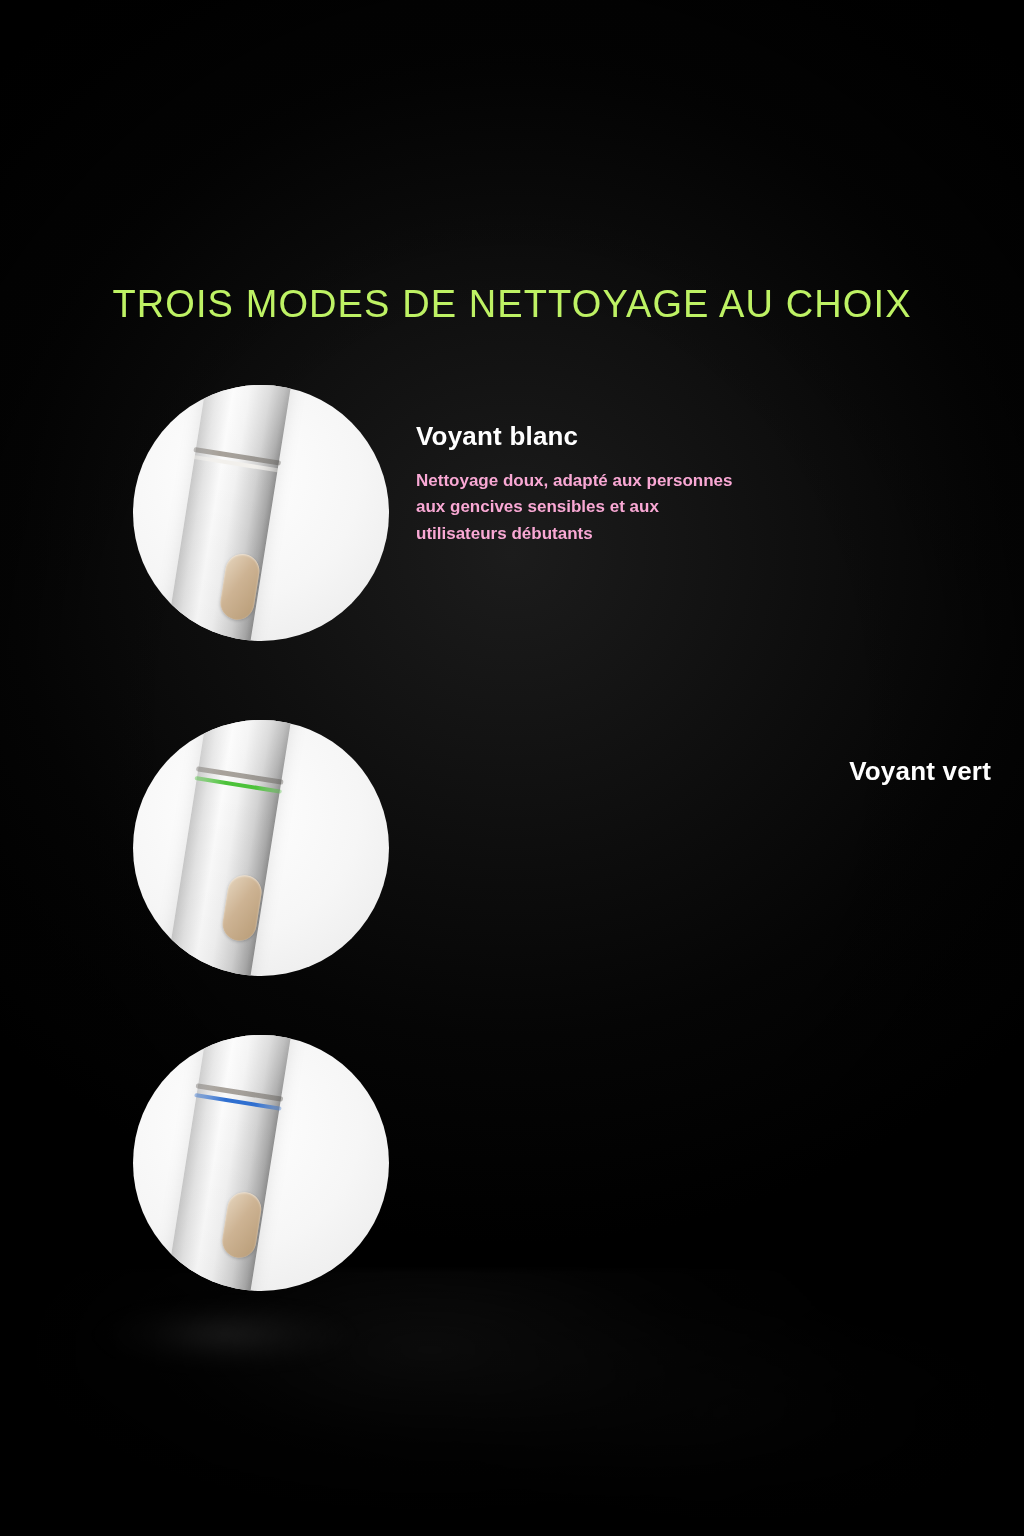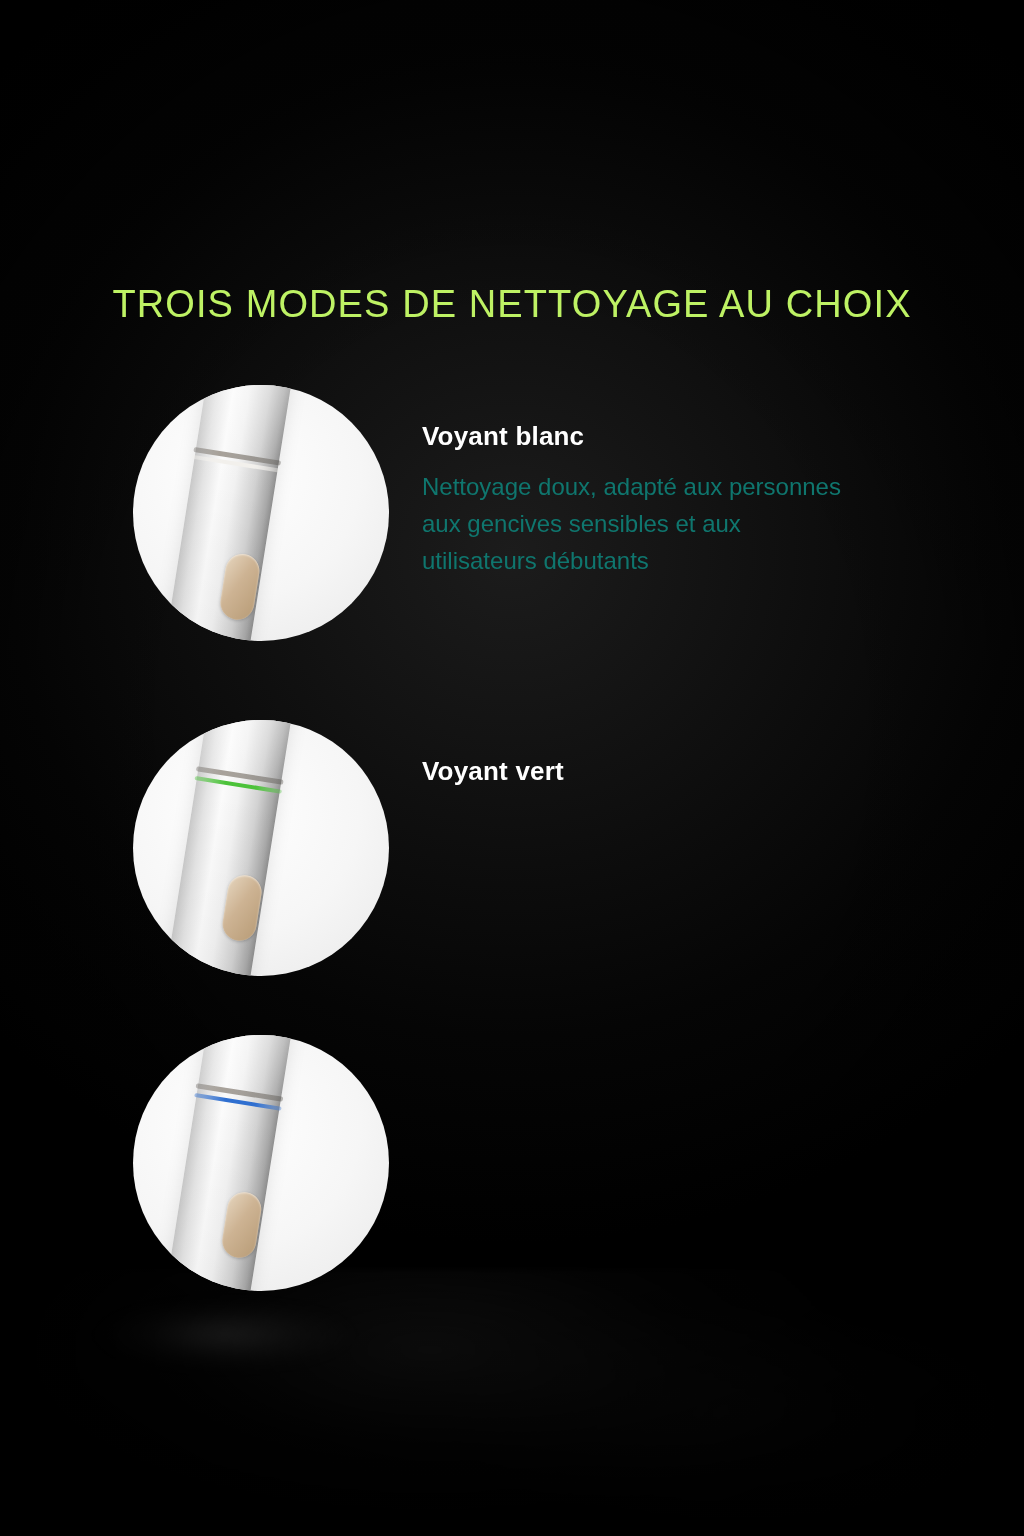--- a/index.html
+++ b/index.html
@@ -63,21 +63,21 @@
   }
 
   
   .row {
     position: absolute;
     left: 133px;
     width: 860px;
     height: 270px;
   }
   #row-0 { top: 385px; }
-  #row-1 { top: 720px; }
+  #row-1 { top: 720px; text-align: right; }
   #row-2 { top: 1035px; }
 
   .circle-wrap {
     position: absolute;
     left: 0;
     top: 0;
     width: 256px;
     height: 256px;
     border-radius: 50%;
     overflow: hidden;
@@ -132,34 +132,33 @@
     background: linear-gradient(to bottom right, #e6d6bf 0%, #cdb393 45%, #b89c77 100%);
     box-shadow: inset 0 1px 2px rgba(255,255,255,0.55), 0 1px 3px rgba(0,0,0,0.2);
   }
 
   
   .text-block {
     position: absolute;
     left: 283px;
     top: 36px;
     width: 575px;
-    margin-left: 6px;
   }
   .mode-title {
     font-size: 26px;
     font-weight: 700;
     color: #ffffff;
     margin: 0 0 16px 0;
     letter-spacing: 0.2px;
   }
   .mode-desc {
-    font-size: 24px;
+    font-size: 17px;
     line-height: 1.55;
-    color: #0f766e;
-    font-weight: 400;
+    color: #f9a8d4;
+    font-weight: 700;
     margin: 0;
     white-space: pre-line;
   }
 </style>
 </head>
 <body style="background: rgb(0, 0, 0);">
 
 <div class="bg"></div>
 <div class="bg-floor"></div>
 <div class="bg-glow-left"></div>

